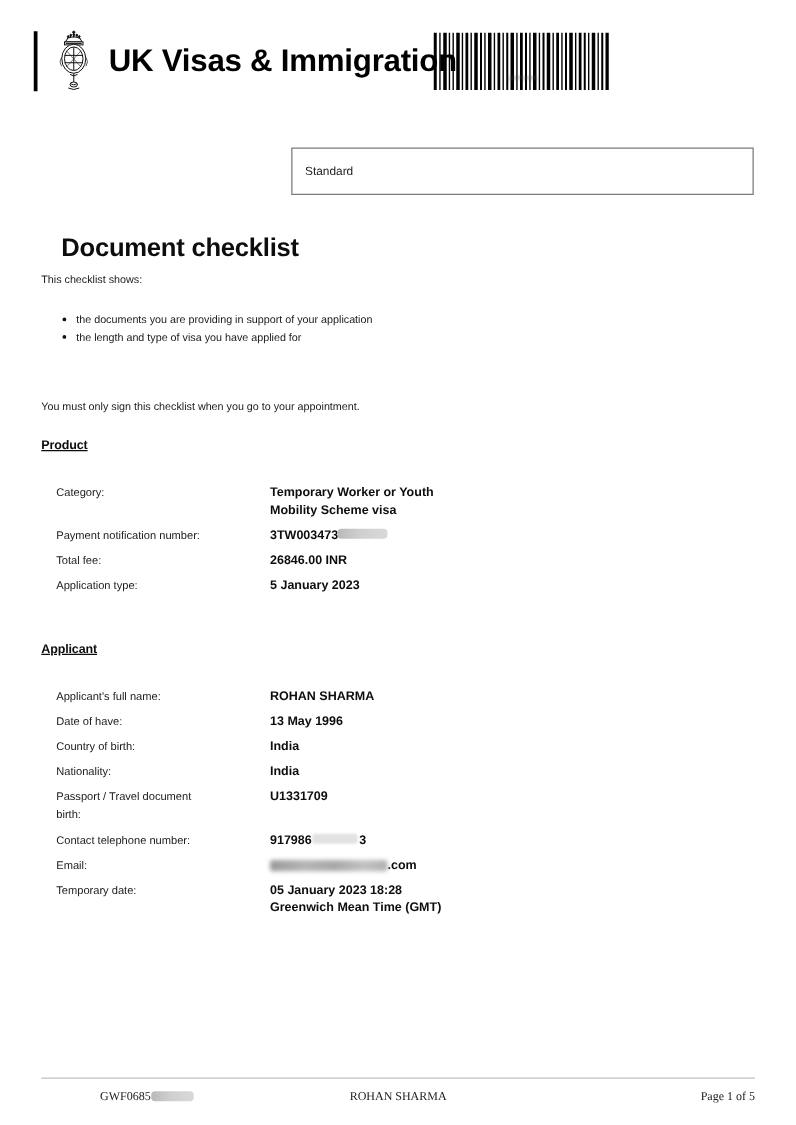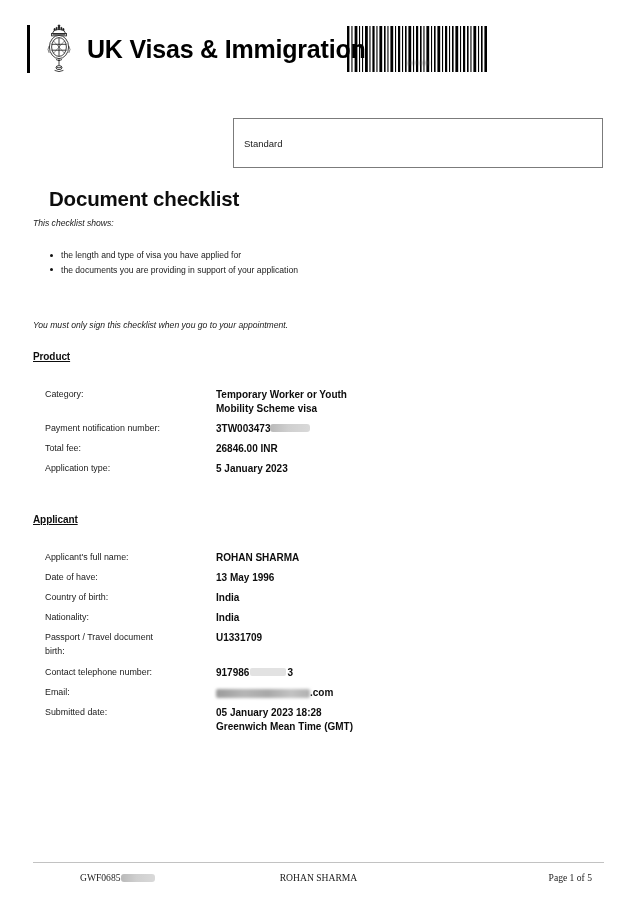--- a/index.html
+++ b/index.html
@@ -69,21 +69,21 @@
     margin-top: -12px;
     height: 8px;
     filter: blur(0.9px);
     opacity: .75;
   }
 
   
   .standard-box {
     position: absolute;
     left: 233px; top: 118px;
-    width: 370px; height: 50px;
+    width: 370px; height: 38px;
     border: 1px solid #7b7b7b;
     box-sizing: border-box;
     display: flex;
     align-items: center;
   }
   .standard-box span {
     font-size: 9.5px;
     padding-left: 10px;
     color: #1a1a1a;
   }
@@ -109,21 +109,20 @@
     font-weight: 700;
     color: #0d0d0d;
     letter-spacing: -0.1px;
     text-decoration: underline;
   }
   .para {
     position: absolute;
     left: 33px;
     font-size: 8.6px;
     color: #1a1a1a;
-    font-style: italic;
   }
   .bullets {
     position: absolute;
     left: 50px;
     margin: 0;
     padding: 0;
     list-style: none;
   }
   .bullets li {
     font-size: 8.6px;
@@ -208,21 +207,21 @@
   .footer {
     position: absolute;
     left: 33px; top: 872px;
     width: 571px;
     font-family: "Liberation Serif", serif;
     font-size: 9.6px;
     color: #1a1a1a;
   }
   .footer-left  { position: absolute; left: 47px; top: 0; }
   .footer-mid   { position: absolute; left: 0; top: 0; width: 571px; text-align: center; }
-  .footer-right { position: absolute; right: 12px; top: 0; padding-left: 31px; }
+  .footer-right { position: absolute; right: 0; top: 0; padding-left: 31px; }
 </style>
 </head>
 <body>
 
 <div class="masthead">
   <div class="brand">
     <div class="brand-rule"></div>
     <svg class="crest" viewBox="0 0 34 50">
       <g fill="none" stroke="#111" stroke-width="0.8">
         <path d="M17 2.5 L17 5.5"></path>
@@ -302,22 +301,22 @@
 <div class="standard-box">
   <span>Standard</span>
 </div>
 
 <div class="content">
 
   <div class="h1" style="top:187px;margin-left:16px;">Document checklist</div>
   <div class="para" style="top:218px;">This checklist shows:</div>
 
   <ul class="bullets" style="top:248px;">
+    <li>the documents you are providing in support of your application</li>
     <li>the length and type of visa you have applied for</li>
-    <li>the documents you are providing in support of your application</li>
   </ul>
 
   <div class="para" style="top:320px;">You must only sign this checklist when you go to your appointment.</div>
 
   <div class="h2" style="top:351px;">Product</div>
 
   <div class="field" style="top:388px;">
     <div class="label">Category:</div>
     <div class="value">
       <span>Temporary Worker or Youth</span>
@@ -380,21 +379,21 @@
   </div>
 
   <div class="field" style="top:686px;">
     <div class="label">Email:</div>
     <div class="value">
       <span class="email-blur"></span><span>.com</span>
     </div>
   </div>
 
   <div class="field" style="top:706px;">
-    <div class="label">Submitted date:</div>
+    <div class="label">Temporary date:</div>
     <div class="value">
       <span>05 January 2023 18:28</span>
       <span class="line2">Greenwich Mean Time (GMT)</span>
     </div>
   </div>
 
 </div>
 
 <div class="footer-rule"></div>
 <div class="footer">

